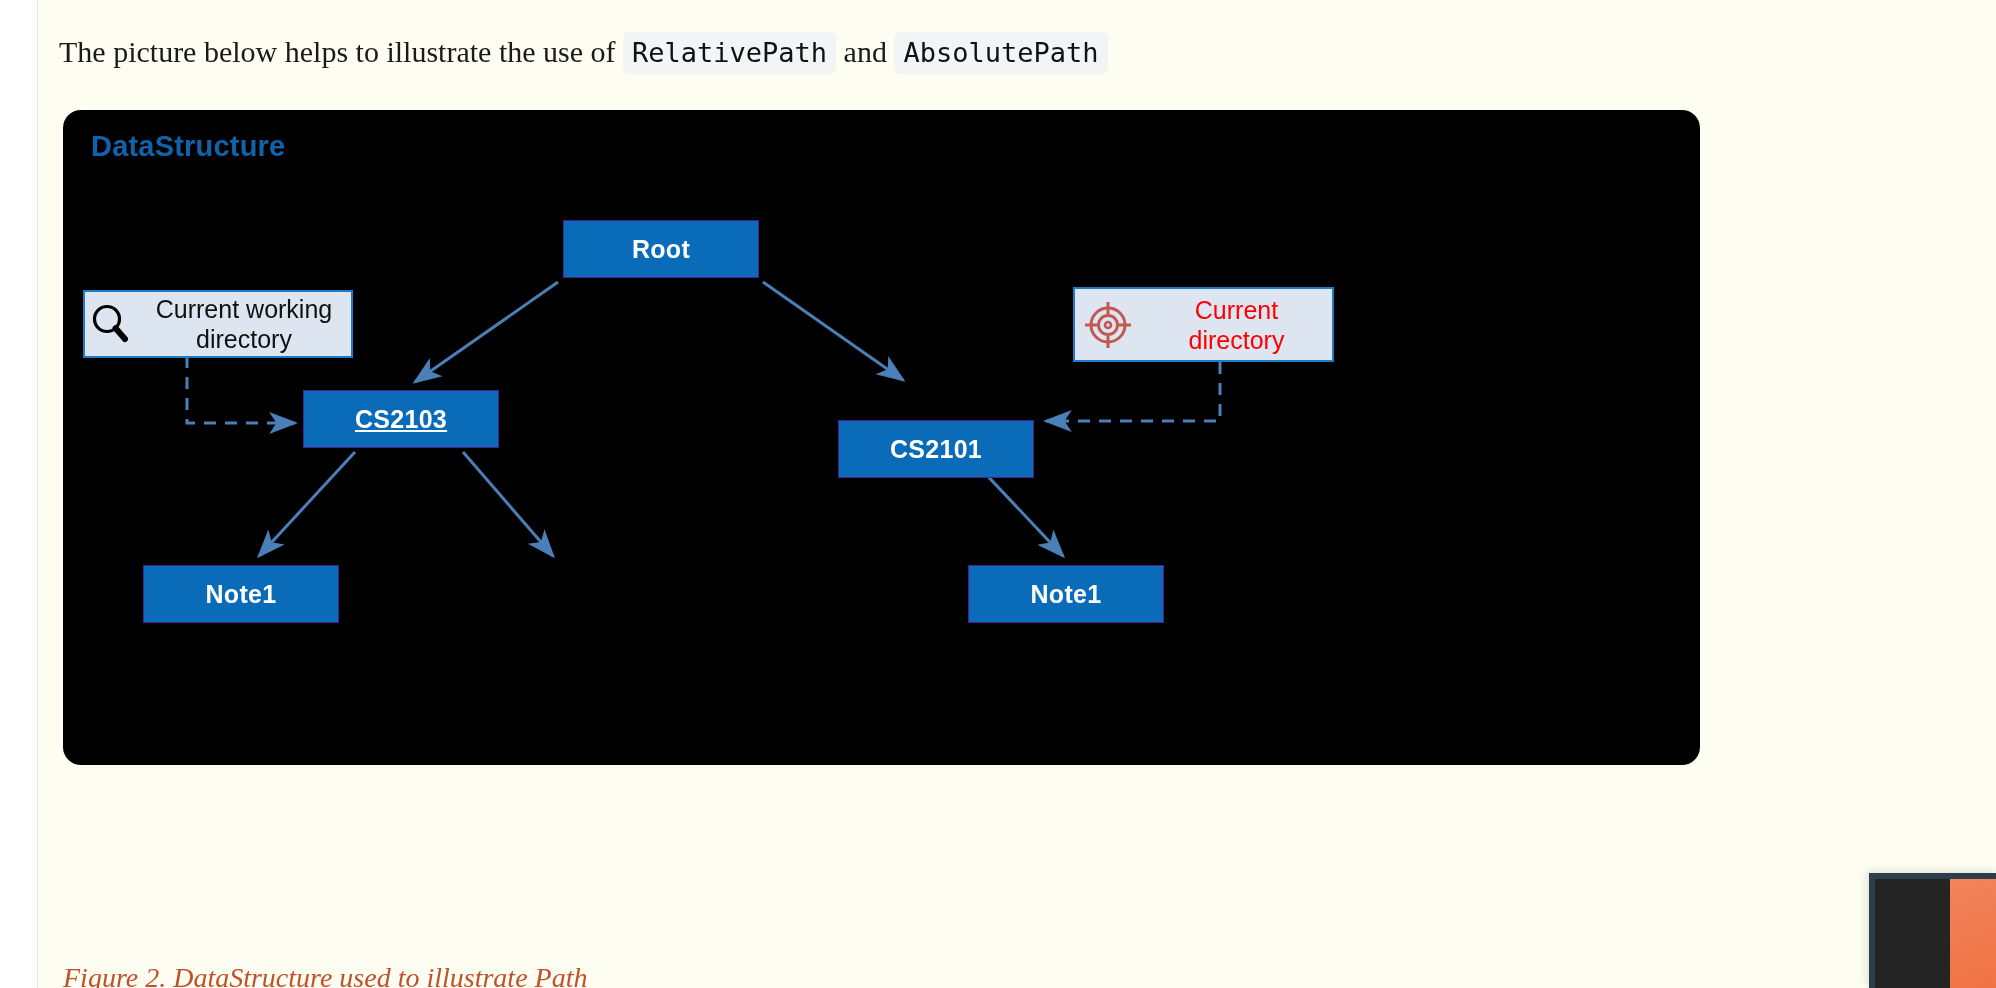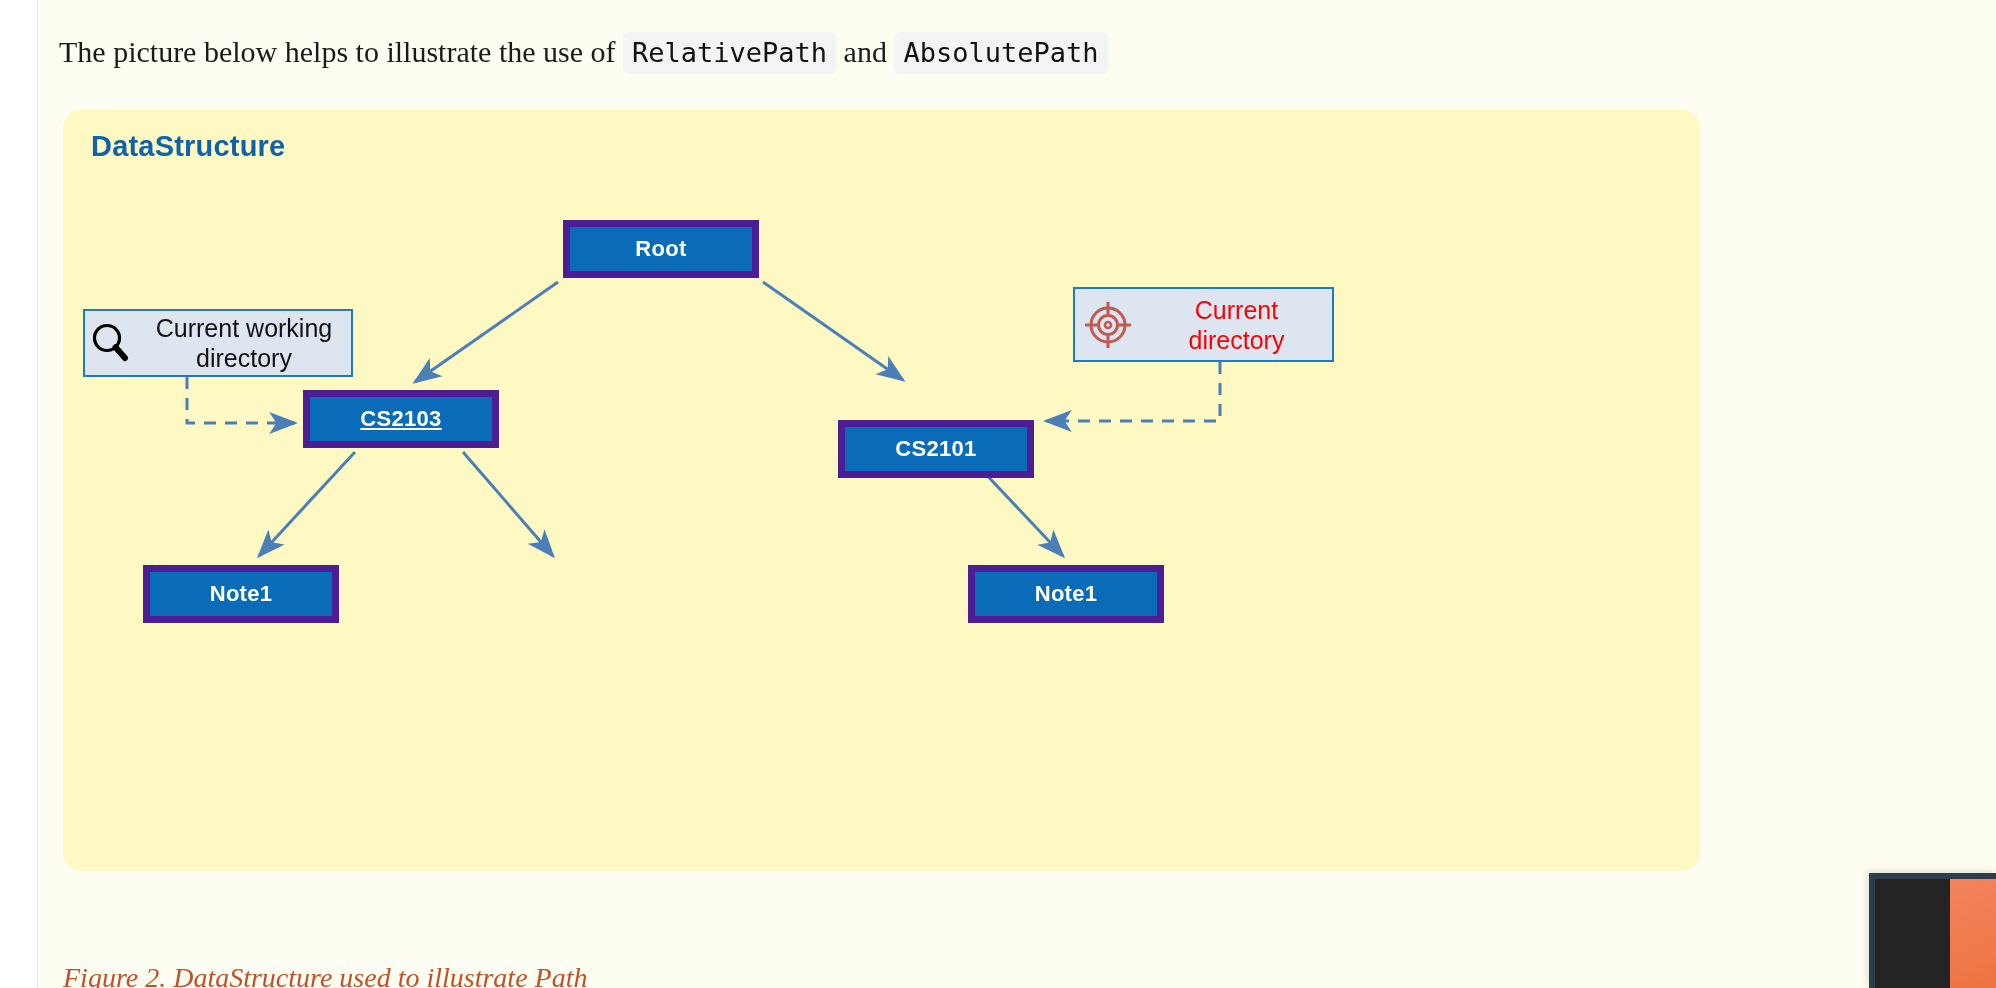--- a/index.html
+++ b/index.html
@@ -55,22 +55,22 @@
     border-radius: 6px;
     padding: 5px 9px 6px 9px;
   }
 
   
   #diagram {
     position: absolute;
     left: 24px;
     top: 110px;
     width: 1637px;
-    height: 761px;
-    background: #fef9c3;
+    height: 655px;
+    background: #000000;
     border-radius: 18px;
   }
   #diagram-title {
     position: absolute;
     left: 28px;
     top: 20px;
     font-family: "Liberation Sans", sans-serif;
     font-weight: bold;
     font-size: 29px;
     color: #1062ab;
@@ -81,29 +81,29 @@
     position: absolute;
     left: 0; top: 0;
     width: 1637px;
     height: 655px;
   }
 
   
   .node {
     position: absolute;
     background: #0a6cb8;
-    border: 7px solid #4c1d95;
+    border: 1px solid #4c1d95;
     box-sizing: border-box;
     display: flex;
     align-items: center;
     justify-content: center;
     color: #ffffff;
     font-family: "Liberation Sans", sans-serif;
     font-weight: bold;
-    font-size: 22px;
+    font-size: 25px;
     letter-spacing: 0.3px;
   }
 
   .callout {
     position: absolute;
     background: #dce5f0;
     border: 2px solid #1f7ac4;
     box-sizing: border-box;
     display: flex;
     align-items: center;
@@ -205,21 +205,21 @@
 
         <path d="M 1157,252 L 1157,311 L 983,311" fill="none" stroke="#4a7fb8" stroke-width="3" stroke-dasharray="12 9" marker-end="url(#arrowhead-dash)"></path>
       </svg>
 
       <div class="node" style="left:500px; top:110px; width:196px; height:58px;">Root</div>
       <div class="node" style="left:240px; top:280px; width:196px; height:58px;text-decoration:underline;">CS2103</div>
       <div class="node" style="left:775px; top:278px; width:196px; height:58px;margin-top:32px;">CS2101</div>
       <div class="node" style="left:80px; top:455px; width:196px; height:58px;">Note1</div>
       <div class="node" style="left:905px; top:455px; width:196px; height:58px;">Note1</div>
 
-      <div class="callout" id="cwd-callout" style="left:20px; top:180px; width:270px; height:68px;margin-top:19px;">
+      <div class="callout" id="cwd-callout" style="left:20px; top:180px; width:270px; height:68px;">
         <span class="cal-icon" style="width:52px;">
           <svg width="40" height="42" viewBox="0 0 40 42">
             <circle cx="16" cy="16" r="12.5" fill="none" stroke="#000000" stroke-width="3.2"></circle>
             <line x1="24.6" y1="25.2" x2="34" y2="36" stroke="#000000" stroke-width="6" stroke-linecap="round"></line>
           </svg>
         </span>
         <span class="cal-text"><span>Current working</span><br><span>directory</span></span>
       </div>
 
       <div class="callout" id="target-callout" style="left:1010px; top:177px; width:261px; height:75px;">

